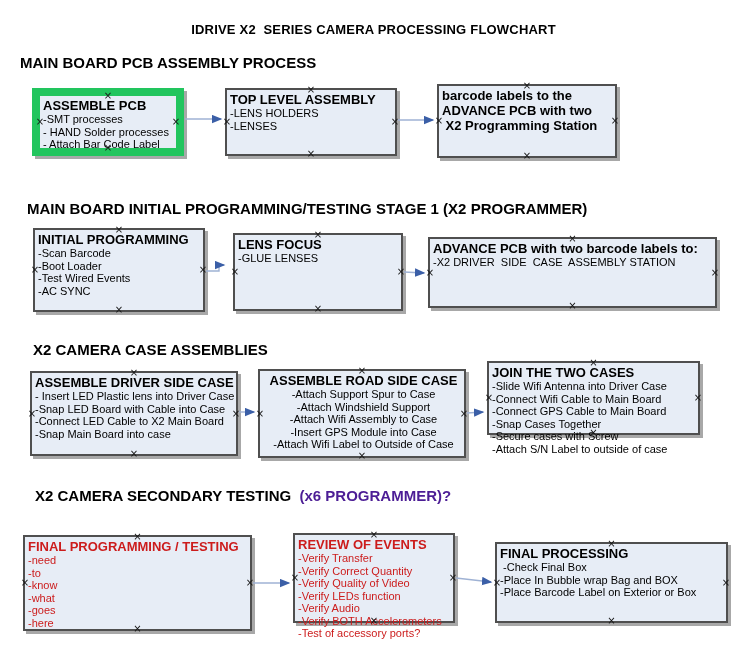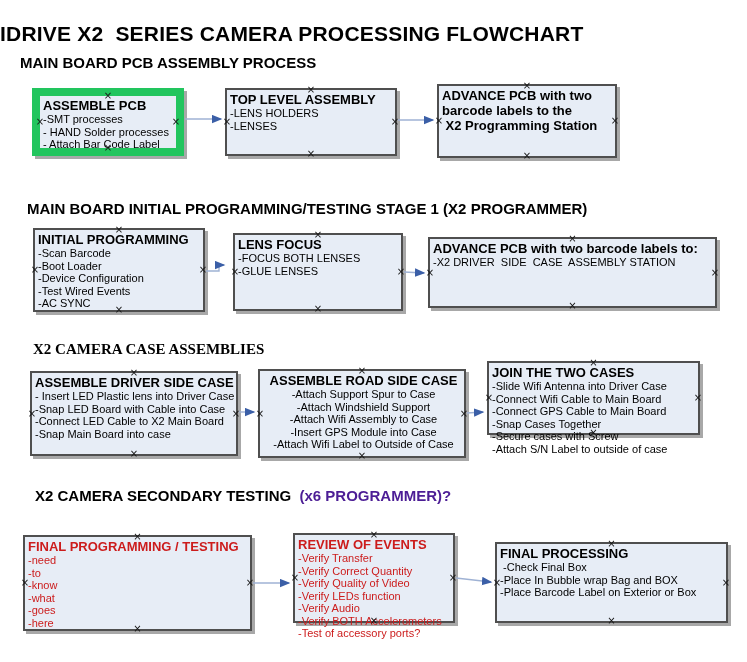--- a/index.html
+++ b/index.html
@@ -1,22 +1,22 @@
 <!DOCTYPE html>
 <html><head>
 <meta charset="utf-8">
 <style>
   html,body{margin:0;padding:0;background:#ffffff;}
   .canvas{
     position:relative;width:747px;height:662px;background:#ffffff;
     font-family:"Liberation Sans","DejaVu Sans",sans-serif;color:#000;overflow:hidden;
   }
   .title{
-    position:absolute;top:22px;left:0;right:0;
-    font-size:21px;font-weight:bold;letter-spacing:.2px;white-space:pre;
+    position:absolute;top:22px;left:0;right:0;text-align:center;
+    font-size:13px;font-weight:bold;letter-spacing:.2px;white-space:pre;
   }
   .sec-head{
     position:absolute;font-size:15px;font-weight:bold;white-space:pre;
   }
   .sec-head .red{color:#4c1d95;}
   .box{
     position:absolute;background:#e7edf6;border:2px solid #4f4f4f;
     box-shadow:3px 3px 0 #a8a8a8;box-sizing:border-box;
   }
   .box.thick{border:8px solid #22c55e;}
@@ -35,21 +35,21 @@
 </style>
 </head>
 <body>
 
 <div class="canvas">
 
   <div class="title">IDRIVE X2  SERIES CAMERA PROCESSING FLOWCHART</div>
 
   <div class="sec-head" style="left:20px;top:54px;"><span>MAIN BOARD PCB ASSEMBLY PROCESS</span><span class="red"></span></div>
   <div class="sec-head" style="left:27px;top:200px;"><span>MAIN BOARD INITIAL PROGRAMMING/TESTING STAGE 1 (X2 PROGRAMMER)</span><span class="red"></span></div>
-  <div class="sec-head" style="left:33px;top:341px;font-family:Liberation Serif, serif;"><span>X2 CAMERA CASE ASSEMBLIES</span><span class="red"></span></div>
+  <div class="sec-head" style="left:33px;top:341px;"><span>X2 CAMERA CASE ASSEMBLIES</span><span class="red"></span></div>
   <div class="sec-head" style="left:35px;top:487px;"><span>X2 CAMERA SECONDARY TESTING  </span><span class="red">(x6 PROGRAMMER)?</span></div>
 
   <div class="box thick" style="left: 32px; top: 88px; width: 152px; height: 68px; color: rgb(0, 0, 0);">
     <div class="bt">ASSEMBLE PCB</div>
     <div class="bl">
         <div>-SMT processes</div>
         <div>- HAND Solder processes</div>
         <div>- Attach Bar Code Label</div>
       </div>
   <span class="handle" style="left: 50%; top: 0%;">×</span>
@@ -64,48 +64,46 @@
         <div>-LENSES</div>
       </div>
   <span class="handle" style="left: 50%; top: 0%;">×</span>
       <span class="handle" style="left: 50%; top: 100%;">×</span>
       <span class="handle" style="left: 0%; top: 50%;">×</span>
       <span class="handle" style="left: 100%; top: 50%;">×</span>
     </div>
   <div class="box" style="left: 437px; top: 84px; width: 180px; height: 74px; color: rgb(0, 0, 0);">
     <div class="bt"></div>
     <div class="bl bold">
+        <div>barcode labels to the</div>
         <div>ADVANCE PCB with two</div>
-        <div>barcode labels to the</div>
         <div> X2 Programming Station</div>
       </div>
   <span class="handle" style="left: 50%; top: 0%;">×</span>
       <span class="handle" style="left: 50%; top: 100%;">×</span>
       <span class="handle" style="left: 0%; top: 50%;">×</span>
       <span class="handle" style="left: 100%; top: 50%;">×</span>
     </div>
 
   <div class="box" style="left: 33px; top: 228px; width: 172px; height: 84px; color: rgb(0, 0, 0);">
     <div class="bt">INITIAL PROGRAMMING</div>
     <div class="bl">
         <div>-Scan Barcode</div>
         <div>-Boot Loader</div>
-        <div>-Device Configuration</div>
         <div>-Test Wired Events</div>
         <div>-AC SYNC</div>
       </div>
   <span class="handle" style="left: 50%; top: 0%;">×</span>
       <span class="handle" style="left: 50%; top: 100%;">×</span>
       <span class="handle" style="left: 0%; top: 50%;">×</span>
       <span class="handle" style="left: 100%; top: 50%;">×</span>
     </div>
   <div class="box" style="left: 233px; top: 233px; width: 170px; height: 78px; color: rgb(0, 0, 0);">
     <div class="bt">LENS FOCUS</div>
     <div class="bl">
-        <div>-FOCUS BOTH LENSES</div>
         <div>-GLUE LENSES</div>
       </div>
   <span class="handle" style="left: 50%; top: 0%;">×</span>
       <span class="handle" style="left: 50%; top: 100%;">×</span>
       <span class="handle" style="left: 0%; top: 50%;">×</span>
       <span class="handle" style="left: 100%; top: 50%;">×</span>
     </div>
   <div class="box" style="left: 428px; top: 237px; width: 289px; height: 71px; color: rgb(0, 0, 0);">
     <div class="bt">ADVANCE PCB with two barcode labels to:</div>
     <div class="bl">

